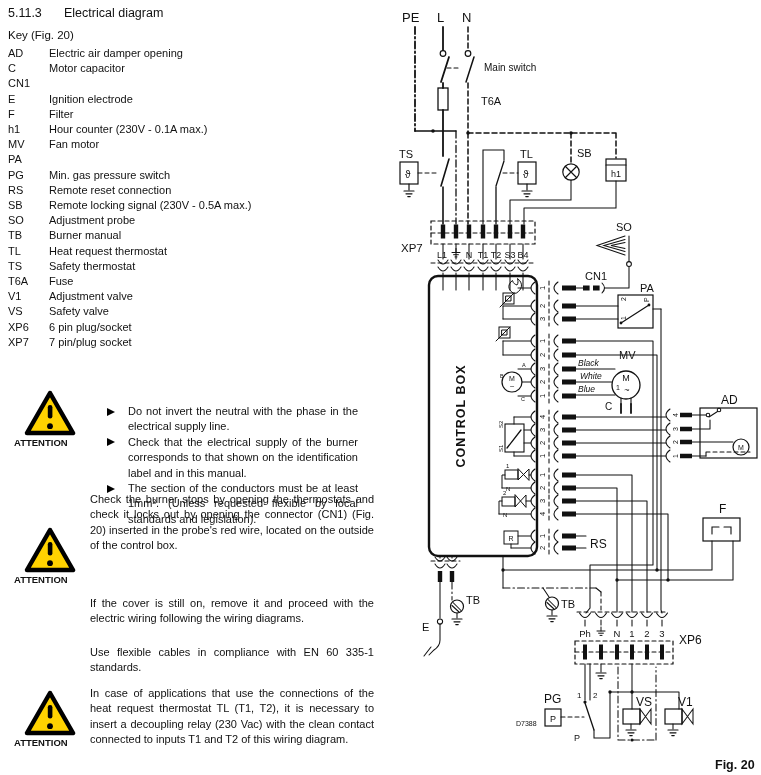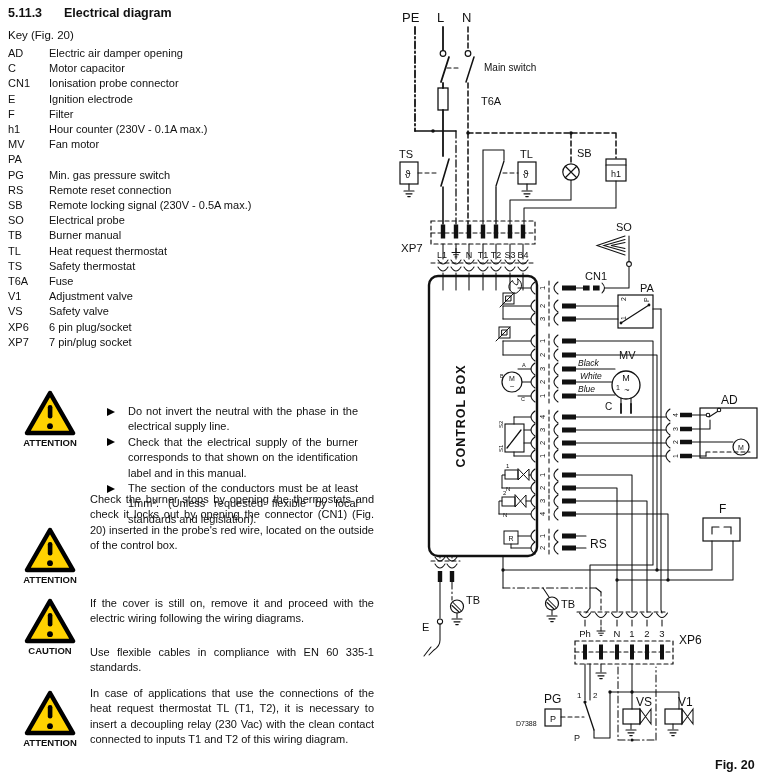--- a/index.html
+++ b/index.html
@@ -1,26 +1,26 @@
 <!DOCTYPE html>
 <html><head>
 <meta charset="utf-8">
 <style>
   html,body{margin:0;padding:0}
   body{width:761px;height:775px;background:#fff;color:#111;
        font-family:"Liberation Sans",sans-serif;position:relative;overflow:hidden}
   .page{position:absolute;inset:0}
-  .title{position:absolute;left:8px;top:6px;font-weight:bold;font-size:12.5px;white-space:nowrap}
+  .title{position:absolute;left:8px;top:6px;font-weight:normal;font-size:12.5px;white-space:nowrap}
   .title .num{display:inline-block;width:56px}
   .keycap{position:absolute;left:8px;top:29px;font-size:11.5px}
   .keylist{position:absolute;left:8px;top:46px;width:378px;font-size:11px;line-height:15.2px}
   .keyrow{display:flex}
   .keycode{width:41px;flex:none}
   .keydesc{flex:1}
-  .warn{position:absolute;left:14px;width:72px;text-align:center}
+  .warn{position:absolute;left:14px;width:72px;}
   .warn svg{display:block;margin:0 auto}
   .warnlabel{font-weight:bold;font-size:9.5px;margin-top:0px}
   .wtext{position:absolute;left:90px;width:284px;font-size:11px;line-height:15.4px;text-align:justify}
   .wtext ul{margin:16px;padding:0;list-style:none}
   .wtext li{position:relative;padding-left:22px}
   .wtext li::before{content:"";position:absolute;left:1px;top:3.5px;
       border-left:8px solid #000;border-top:4.5px solid transparent;border-bottom:4.5px solid transparent}
   .p2{margin-top:18px}
   .diagram{position:absolute;left:391px;top:0;width:370px;height:775px}
   svg text{font-family:"Liberation Sans",sans-serif;fill:#111}
@@ -43,21 +43,20 @@
         <span class="keydesc">Electric air damper opening</span>
       </div>
 
       <div class="keyrow">
         <span class="keycode">C</span>
         <span class="keydesc">Motor capacitor</span>
       </div>
 
       <div class="keyrow">
         <span class="keycode">CN1</span>
-        <span class="keydesc">Ionisation probe connector</span>
       </div>
 
       <div class="keyrow">
         <span class="keycode">E</span>
         <span class="keydesc">Ignition electrode</span>
       </div>
 
       <div class="keyrow">
         <span class="keycode">F</span>
         <span class="keydesc">Filter</span>
@@ -87,21 +86,21 @@
         <span class="keydesc">Remote reset connection</span>
       </div>
 
       <div class="keyrow">
         <span class="keycode">SB</span>
         <span class="keydesc">Remote locking signal (230V - 0.5A max.)</span>
       </div>
 
       <div class="keyrow">
         <span class="keycode">SO</span>
-        <span class="keydesc">Electrical probe</span>
+        <span class="keydesc">Adjustment probe</span>
       </div>
 
       <div class="keyrow">
         <span class="keycode">TB</span>
         <span class="keydesc">Burner manual</span>
       </div>
 
       <div class="keyrow">
         <span class="keycode">TL</span>
         <span class="keydesc">Heat request thermostat</span>
@@ -162,29 +161,20 @@
       <polygon points="27,3 50,43 4,43" fill="#ffd200" stroke="#000" stroke-width="4.5" stroke-linejoin="round"></polygon>
       <rect x="24.8" y="15" width="4.6" height="13.5" rx="2.2" fill="#000"></rect>
       <circle cx="27" cy="36.2" r="2.9" fill="#000"></circle>
     </svg>
     <div class="warnlabel">ATTENTION</div>
   </div>
   <div class="wtext" style="top:492px">
     <div>Check the burner stops by opening the thermostats and check it locks out by opening the connector (CN1) (Fig. 20) inserted in the probe's red wire, located on the outside of the control box.</div>
   </div>
 
-  <div class="warn" style="top:598px">
-    <svg width="54" height="47" viewBox="0 0 54 47">
-      <polygon points="29,5 52,45 6,45" fill="#bdbdbd"></polygon>
-      <polygon points="27,3 50,43 4,43" fill="#ffd200" stroke="#000" stroke-width="4.5" stroke-linejoin="round"></polygon>
-      <rect x="24.8" y="15" width="4.6" height="13.5" rx="2.2" fill="#000"></rect>
-      <circle cx="27" cy="36.2" r="2.9" fill="#000"></circle>
-    </svg>
-    <div class="warnlabel">CAUTION</div>
-  </div>
   <div class="wtext" style="top:596px">
     <div>If the cover is still on, remove it and proceed with the electric wiring following the wiring diagrams.</div>
     <div class="p2">Use flexible cables in compliance with EN 60 335-1 standards.</div>
   </div>
 
   <div class="warn" style="top:690px">
     <svg width="54" height="47" viewBox="0 0 54 47">
       <polygon points="29,5 52,45 6,45" fill="#bdbdbd"></polygon>
       <polygon points="27,3 50,43 4,43" fill="#ffd200" stroke="#000" stroke-width="4.5" stroke-linejoin="round"></polygon>
       <rect x="24.8" y="15" width="4.6" height="13.5" rx="2.2" fill="#000"></rect>

